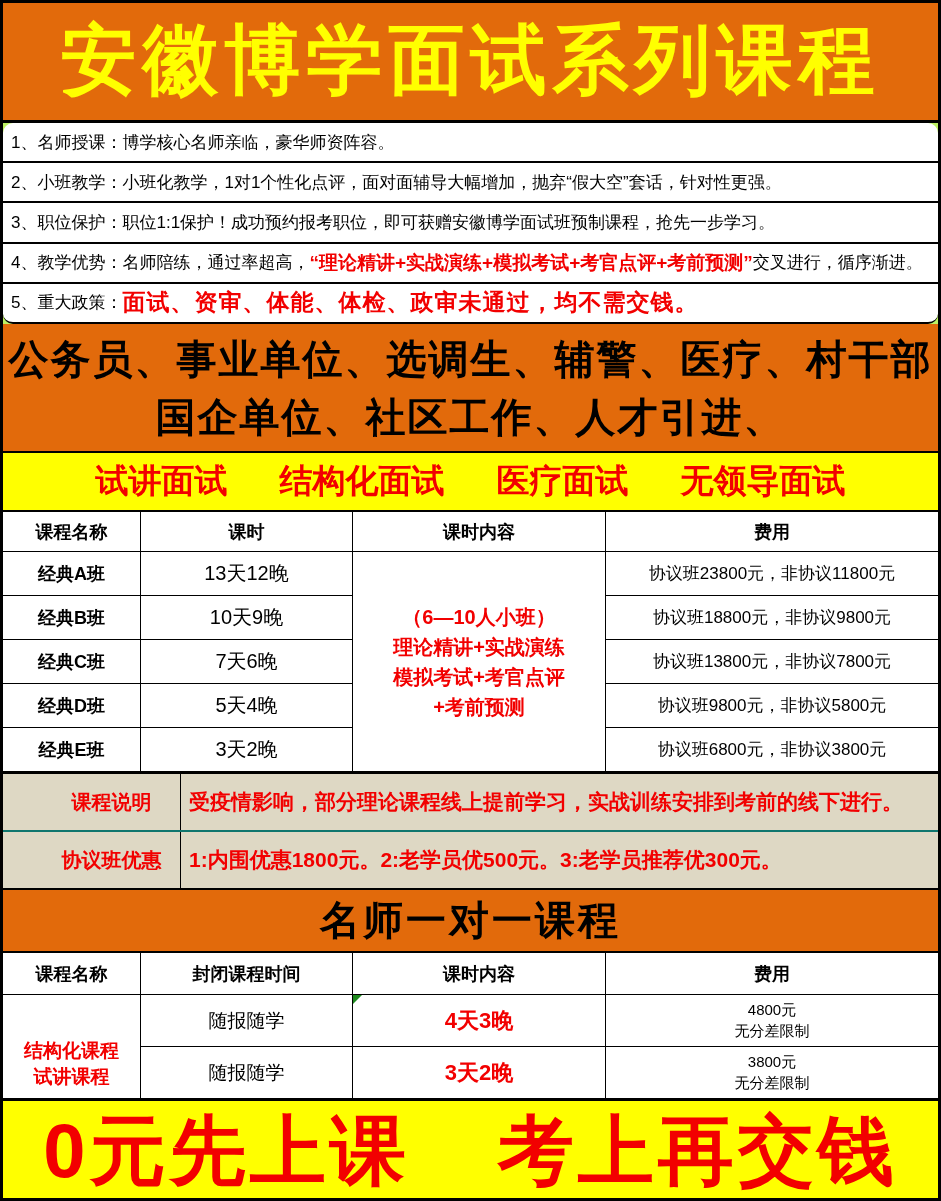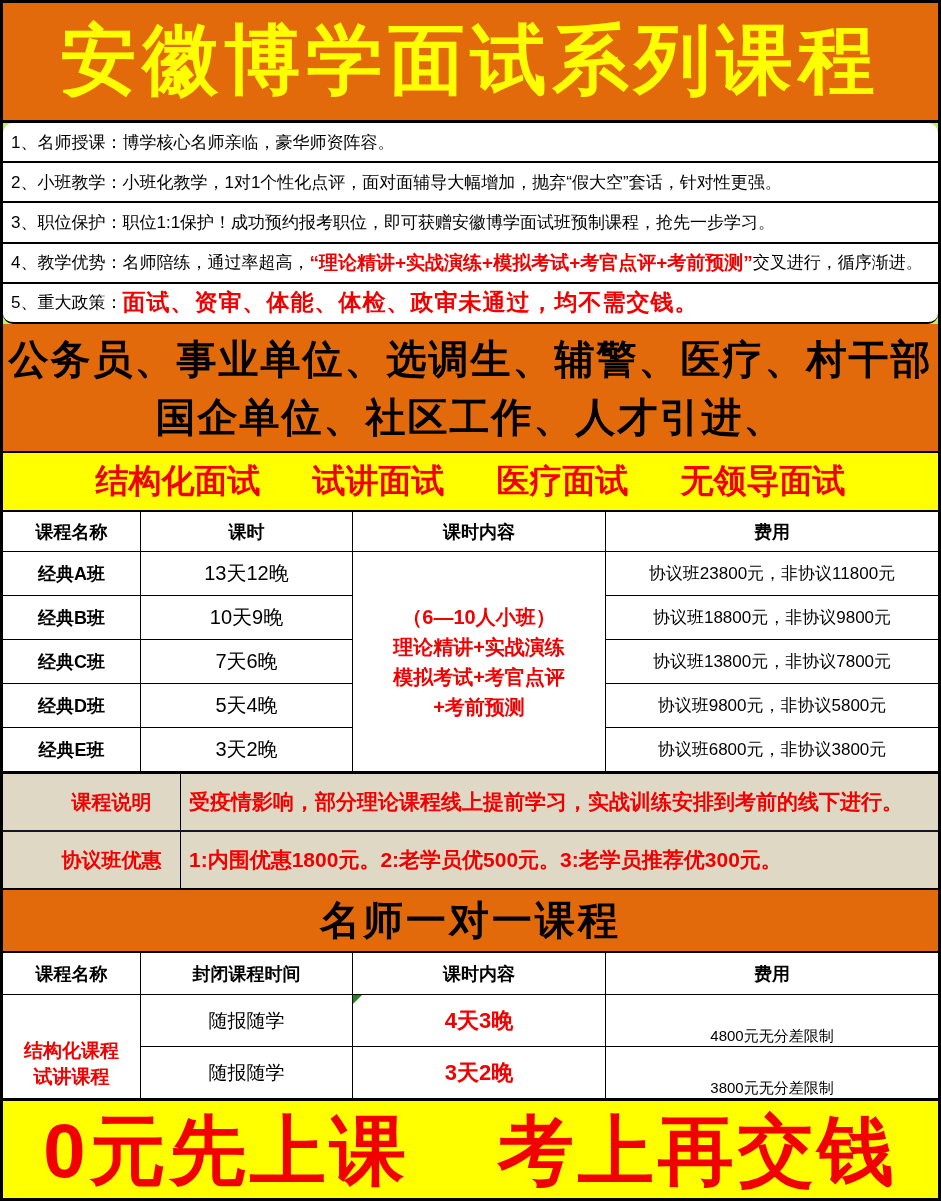--- a/index.html
+++ b/index.html
@@ -47,40 +47,40 @@
   .cell.hours{font-size:20px;color:#000;}
   .cell.fee{font-size:17px;color:#000;}
   .content-cell{
     grid-column:3;grid-row:2/7;box-sizing:border-box;border-right:1px solid #000;border-bottom:1px solid #000;
     display:flex;flex-direction:column;align-items:center;justify-content:center;
     color:var(--red);font-weight:bold;font-size:20px;line-height:1.5;text-align:center;
   }
   
   .notes{flex:0 0 116px;box-sizing:border-box;border-top:2px solid #000;display:flex;flex-direction:column;}
   .note-row{flex:1;display:grid;grid-template-columns:138px 1fr;background:var(--tan);padding-left:40px;}
-  .note-row + .note-row{border-top:2px solid #0f172a;}
+  .note-row + .note-row{border-top:2px solid #0f766e;}
   .note-label{box-sizing:border-box;border-right:1px solid #000;display:flex;align-items:center;justify-content:center;
               color:var(--red);font-weight:bold;font-size:20px;}
   .note-text{display:flex;align-items:center;padding-left:8px;color:var(--red);font-weight:bold;font-size:21px;white-space:nowrap;}
   
   .band2{
     flex:0 0 65px;box-sizing:border-box;border-top:2px solid #000;border-bottom:2px solid #000;
     background:var(--orange);display:flex;align-items:center;justify-content:center;
   }
   .band2 .t{color:#000;font-weight:bold;font-size:40px;letter-spacing:3px;}
   
   .t2{flex:0 0 146px;grid-template-rows:42px repeat(2,52px);}
   .merged-names{
     grid-column:1;grid-row:2/4;box-sizing:border-box;border-right:1px solid #000;border-bottom:1px solid #000;
     display:flex;flex-direction:column;justify-content:flex-end;align-items:center;padding:8px 0;
   }
   .merged-names span{color:var(--red);font-weight:bold;font-size:19px;}
   .cell.time{font-size:19px;color:#000;}
   .cell.dur{color:var(--red);font-weight:bold;font-size:22px;position:relative;}
-  .cell.feesm{flex-direction:row;font-size:15px;color:#000;line-height:1.35;align-items:flex-end;}
+  .cell.feesm{flex-direction:column;font-size:15px;color:#000;line-height:1.35;}
   .corner-flag{position:absolute;top:0;left:0;width:0;height:0;
                border-top:9px solid #1e8a1e;border-right:9px solid transparent;}
   
   .banner{
     flex:1;box-sizing:border-box;border-top:2px solid #000;background:var(--yellow);
     display:flex;align-items:center;justify-content:center;gap:88px;
   }
   .banner span{color:var(--red);font-weight:bold;font-size:76px;letter-spacing:4px;white-space:nowrap;}
 </style>
 </head>
@@ -112,22 +112,22 @@
         <span class="big-red">面试、资审、体能、体检、政审未通过，均不需交钱。</span>
     </div>
   </div>
 
   <div class="audience">
     <div>公务员、事业单位、选调生、辅警、医疗、村干部</div>
     <div>国企单位、社区工作、人才引进、</div>
   </div>
 
   <div class="types">
+    <span>试讲面试</span>
     <span>结构化面试</span>
-    <span>试讲面试</span>
     <span>医疗面试</span>
     <span>无领导面试</span>
   </div>
 
   <div class="grid t1">
     <div class="cell th" style="grid-column:1;grid-row:1;">课程名称</div>
     <div class="cell th" style="grid-column:2;grid-row:1;">课时</div>
     <div class="cell th" style="grid-column:3;grid-row:1;">课时内容</div>
     <div class="cell th lastcol" style="grid-column:4;grid-row:1;">费用</div>
 

